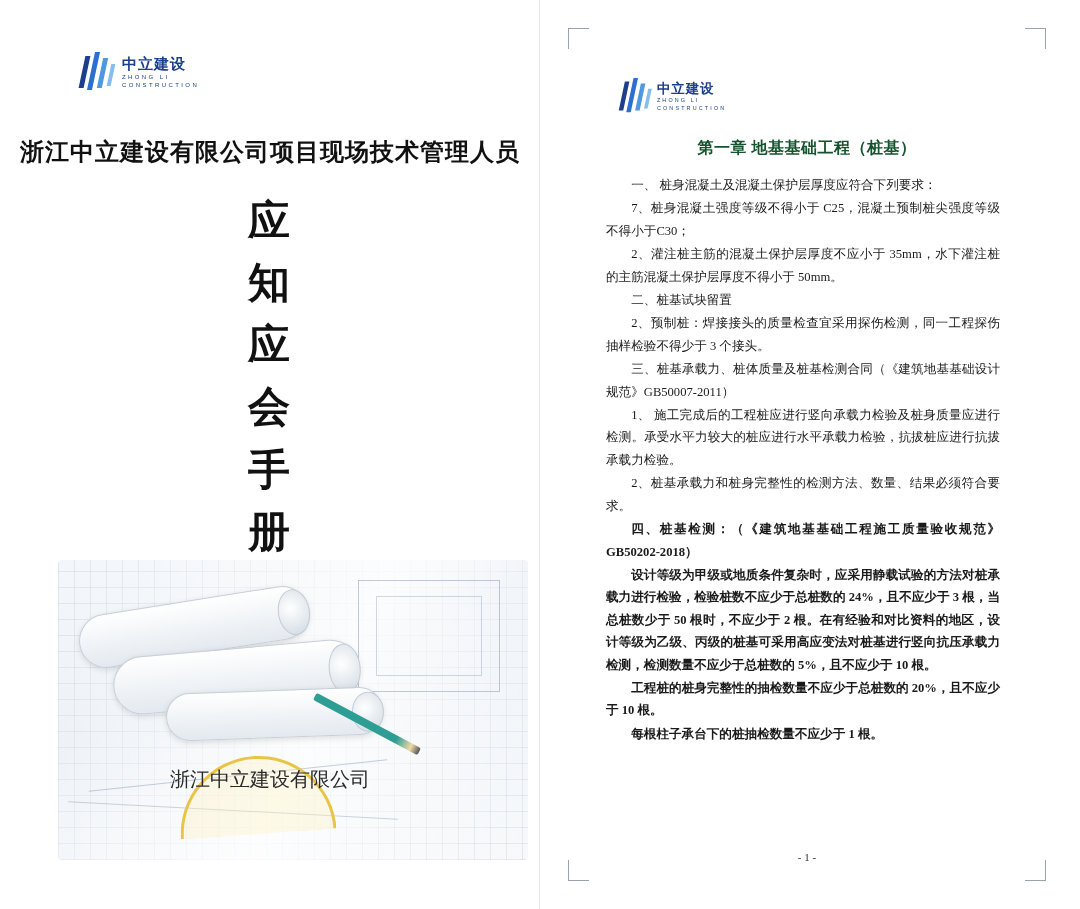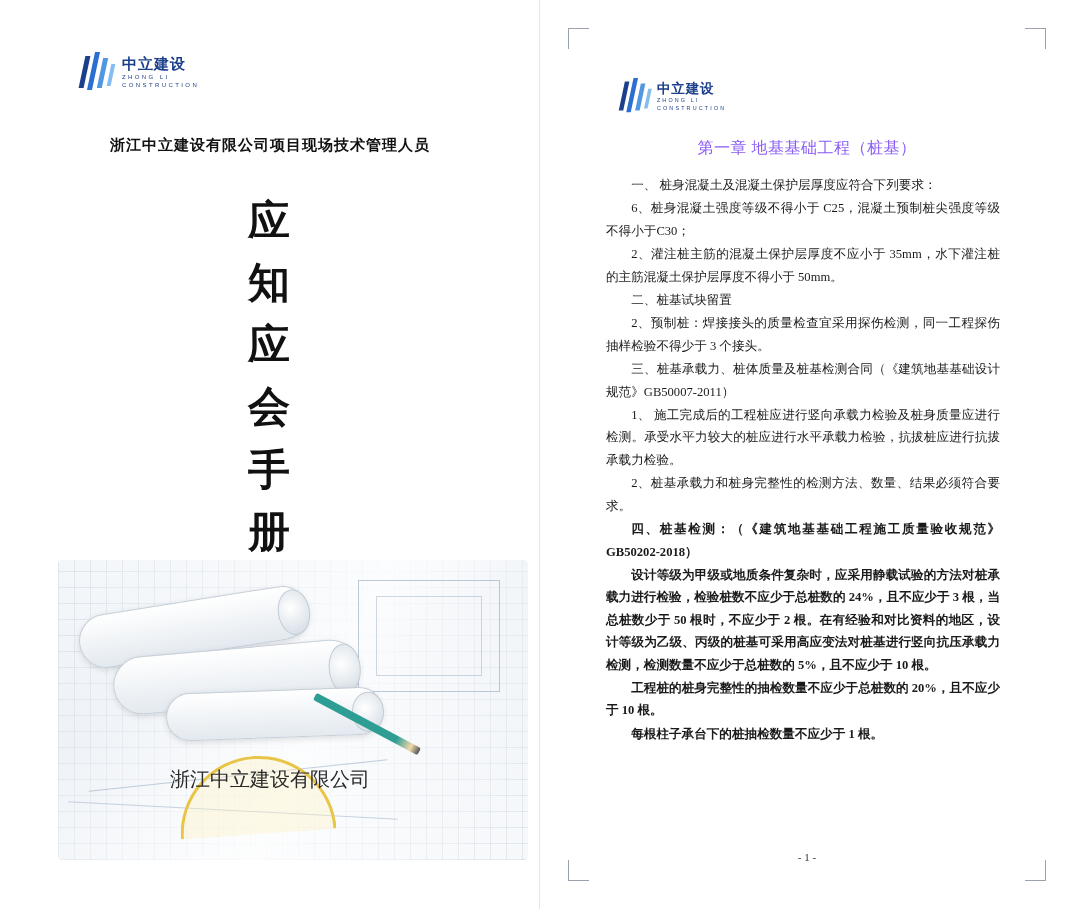--- a/index.html
+++ b/index.html
@@ -29,21 +29,21 @@
   .logo-mark .b2{left:11px;top:0px;width:5px;height:38px;transform:skewX(-12deg);background:#2b6fd0;}
   .logo-mark .b3{left:20px;top:6px;width:5px;height:30px;transform:skewX(-12deg);background:#4f97e0;}
   .logo-mark .b4{left:29px;top:12px;width:4px;height:22px;transform:skewX(-12deg);background:#86bdf0;}
   .logo-text{display:flex;flex-direction:column;line-height:1;}
   .logo-cn{font-family:"Liberation Sans",sans-serif;font-size:15px;font-weight:bold;color:#1b3f8b;letter-spacing:1px;}
   .logo-en1{font-family:"Liberation Sans",sans-serif;font-size:6px;color:#1b3f8b;letter-spacing:2.4px;margin-top:3px;}
   .logo-en2{font-family:"Liberation Sans",sans-serif;font-size:6px;color:#1b3f8b;letter-spacing:2.4px;margin-top:2px;}
 
   .cover-sub{
     position:absolute;left:0;top:136px;width:540px;text-align:center;
-    font-size:15px;font-weight:bold;color:#111;letter-spacing:1px;
+    font-size:24px;font-weight:bold;color:#111;letter-spacing:1px;
   }
   .cover-title{
     position:absolute;left:0;top:190px;width:540px;text-align:center;
     font-size:42px;font-weight:bold;color:#111;line-height:1.48;
     letter-spacing:2px;
   }
   .cover-title span{display:block;}
 
   
   .blueprint{
@@ -125,21 +125,21 @@
   .crop.tr{right:10px;top:10px;border-right-width:1px;border-top-width:1px;}
   .crop.bl{left:10px;bottom:10px;border-left-width:1px;border-bottom-width:1px;}
   .crop.br{right:10px;bottom:10px;border-right-width:1px;border-bottom-width:1px;}
 
   .r-logo{
     position:absolute;left:62px;top:60px;display:flex;align-items:center;gap:5px;
     transform:scale(.9);transform-origin:left top;
   }
   .doc-h1{
     position:absolute;left:0;top:120px;width:498px;text-align:center;
-    font-size:16px;font-weight:normal;color:#8b5cf6;letter-spacing:.5px;
+    font-size:16px;font-weight:bold;color:#14532d;letter-spacing:.5px;
   }
   .body{
     position:absolute;left:48px;top:156px;width:406px;
     font-size:12.6px;line-height:1.78;color:#1a1a1a;text-align:justify;
   }
   .body p{margin:0 12px 1px 0;}
   .ind{text-indent:2em;}
   .bold{font-weight:bold;}
   .pageno{
     position:absolute;left:0;bottom:28px;width:498px;text-align:center;
@@ -225,21 +225,21 @@
           <div class="logo-cn">中立建设</div>
           <div class="logo-en1">ZHONG LI</div>
           <div class="logo-en2">CONSTRUCTION</div>
         </div>
       </div>
 
       <div class="doc-h1">第一章    地基基础工程（桩基）</div>
 
       <div class="body" id="body-text">
           <p class="ind ">一、 桩身混凝土及混凝土保护层厚度应符合下列要求：</p>
-          <p class="ind ">6、桩身混凝土强度等级不得小于 C25，混凝土预制桩尖强度等级不得小于C30；</p>
+          <p class="ind ">7、桩身混凝土强度等级不得小于 C25，混凝土预制桩尖强度等级不得小于C30；</p>
           <p class="ind ">2、灌注桩主筋的混凝土保护层厚度不应小于 35mm，水下灌注桩的主筋混凝土保护层厚度不得小于 50mm。</p>
           <p class="ind ">二、桩基试块留置</p>
           <p class="ind ">2、预制桩：焊接接头的质量检查宜采用探伤检测，同一工程探伤抽样检验不得少于 3 个接头。</p>
           <p class="ind ">三、桩基承载力、桩体质量及桩基检测合同（《建筑地基基础设计规范》GB50007-2011）</p>
           <p class="ind ">1、 施工完成后的工程桩应进行竖向承载力检验及桩身质量应进行检测。承受水平力较大的桩应进行水平承载力检验，抗拔桩应进行抗拔承载力检验。</p>
           <p class="ind ">2、桩基承载力和桩身完整性的检测方法、数量、结果必须符合要求。</p>
           <p class="ind bold">四、桩基检测：（《建筑地基基础工程施工质量验收规范》GB50202-2018）</p>
           <p class="ind bold">设计等级为甲级或地质条件复杂时，应采用静载试验的方法对桩承载力进行检验，检验桩数不应少于总桩数的 24%，且不应少于 3 根，当总桩数少于 50 根时，不应少于 2 根。在有经验和对比资料的地区，设计等级为乙级、丙级的桩基可采用高应变法对桩基进行竖向抗压承载力检测，检测数量不应少于总桩数的 5%，且不应少于 10 根。</p>
           <p class="ind bold">工程桩的桩身完整性的抽检数量不应少于总桩数的 20%，且不应少于 10 根。</p>
           <p class="ind bold">每根柱子承台下的桩抽检数量不应少于 1 根。</p>

